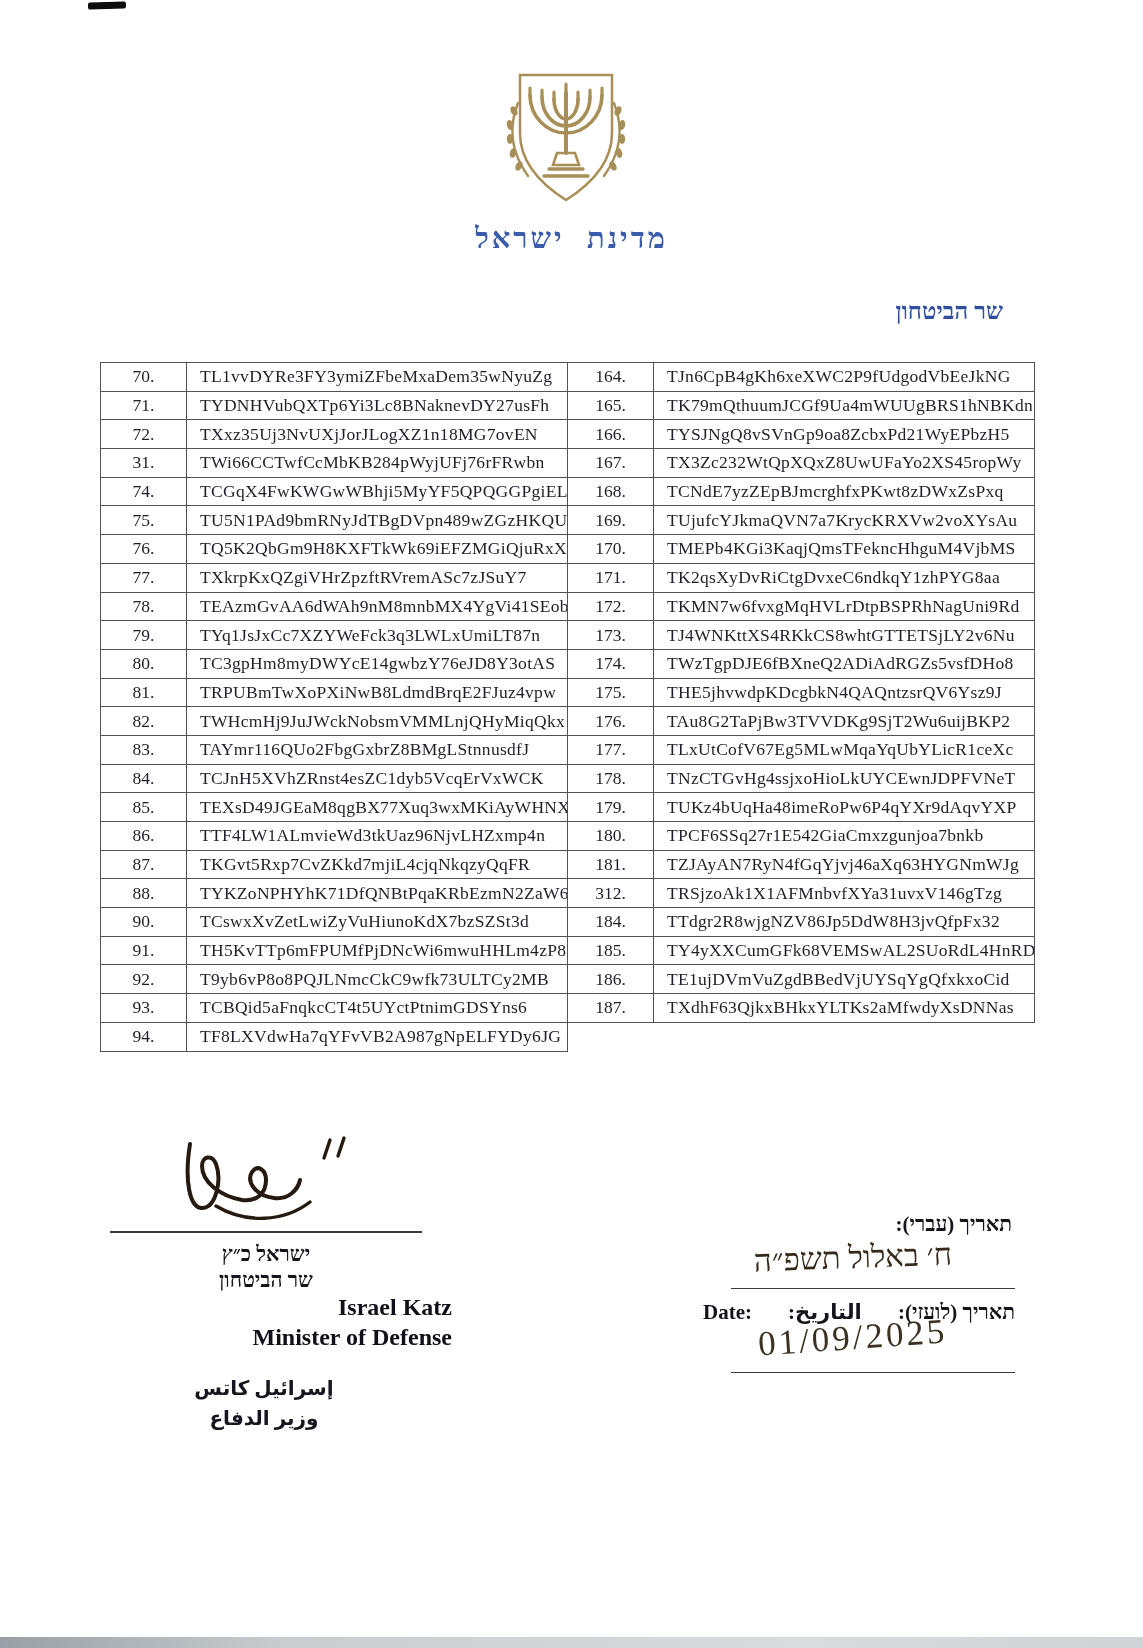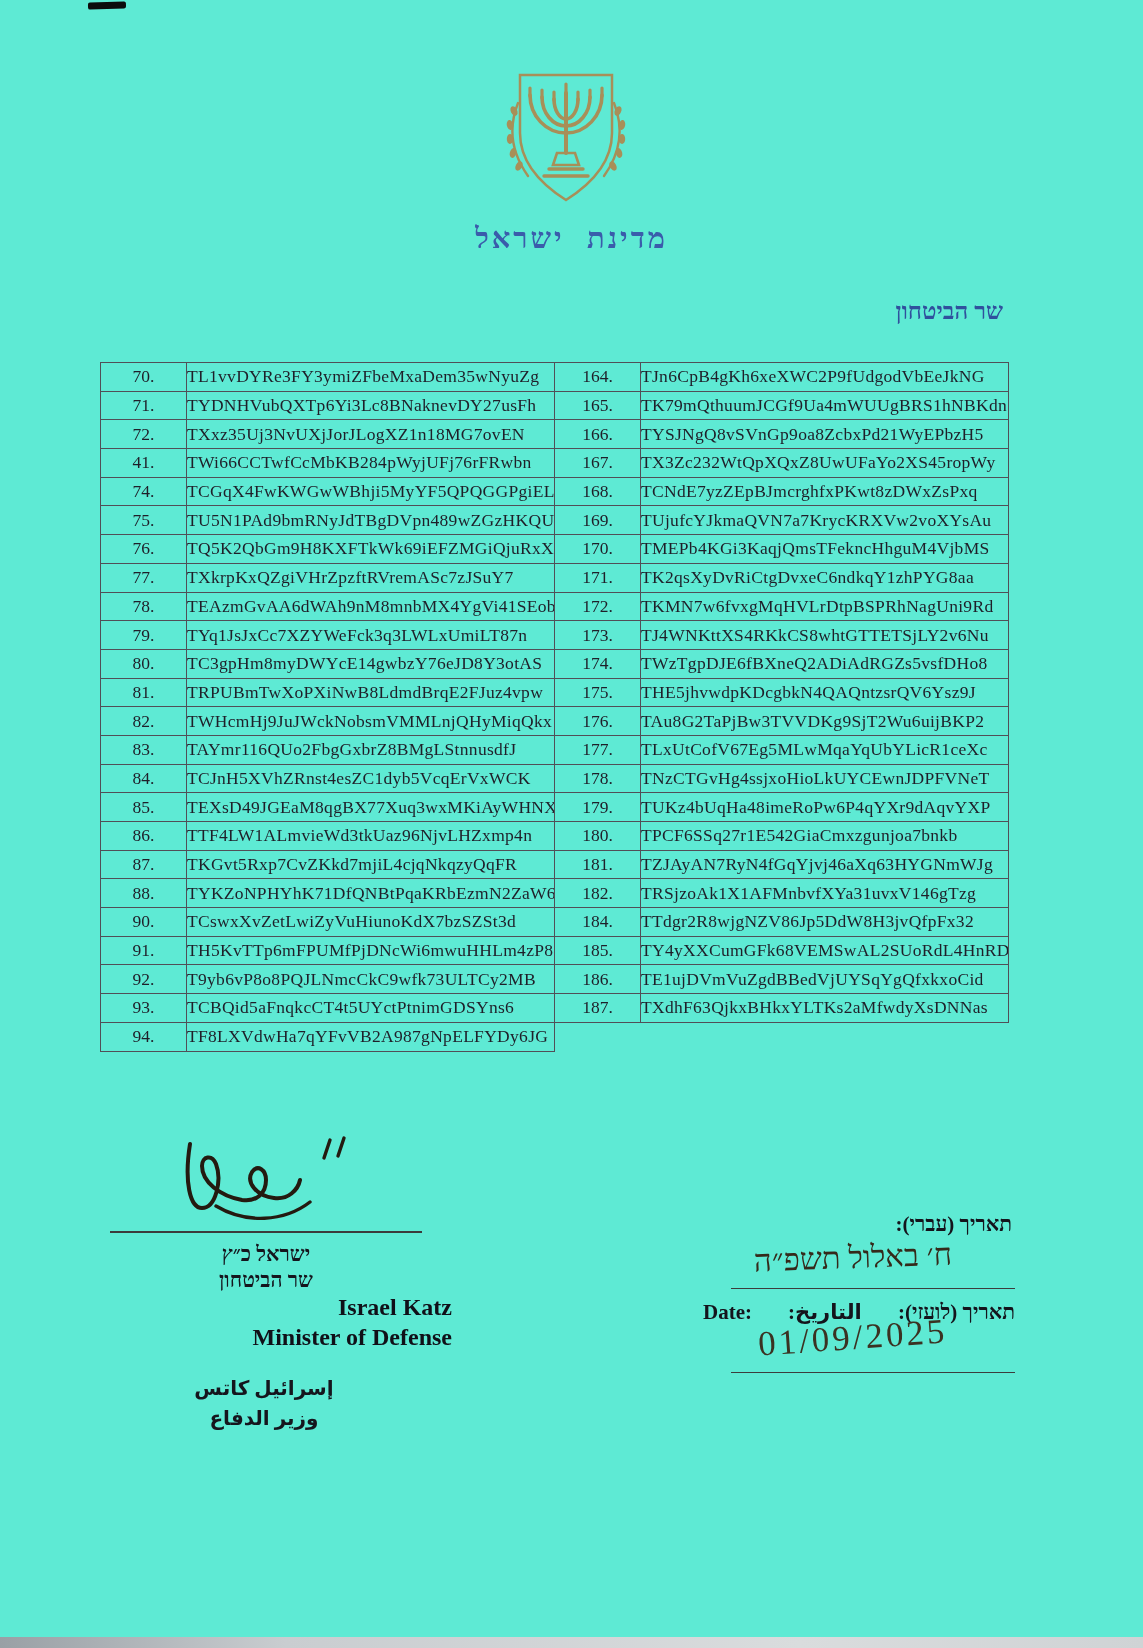--- a/index.html
+++ b/index.html
@@ -1,38 +1,38 @@
 <!DOCTYPE html>
 <html lang="he"><head>
 <meta charset="utf-8">
 <style>
   html,body { margin:0; padding:0; background:#e9e9e9; }
   .page {
     position:relative; width:1143px; height:1648px; margin:0 auto;
-    background:#5eead4; overflow:hidden;
+    background:#ffffff; overflow:hidden;
     font-family:"Liberation Serif","DejaVu Sans",serif;
     color:#23232b;
   }
   .artifact { position:absolute; left:88px; top:2px; width:38px; height:7px;
     background:#0c0c0c; border-radius:2px; transform:rotate(-2deg); }
 
   .emblem { position:absolute; left:487px; top:68px; width:158px; height:140px; }
 
   .state-name { position:absolute; top:222px; left:0; width:100%; text-align:center;
     font-size:29px; font-weight:bold; letter-spacing:3px; word-spacing:12px; color:#3a5cab; }
 
   .minister-title { position:absolute; top:298px; right:140px;
     font-size:24px; font-weight:bold; color:#30509d; }
 
   .codes-table { position:absolute; left:100px; top:362px; width:905px;
     border-collapse:collapse; table-layout:fixed; }
   .codes-table td { border:1px solid #514f57; height:27.7px; font-size:17.5px;
     padding:0; overflow:hidden; white-space:nowrap; color:#1f1f29; }
   .codes-table td.num  { width:85px;  text-align:center; }
-  .codes-table td.code { width:367px; text-align:left; letter-spacing:0.3px; }
+  .codes-table td.code { width:367px; text-align:left; padding-left:13px; letter-spacing:0.3px; }
   .codes-table td.ghost { border:none; background:transparent; }
 
   .sig-svg  { position:absolute; left:172px; top:1132px; }
   .sig-line { position:absolute; left:110px; top:1231px; width:312px; border-top:2px solid #3b3b3b; }
   .sig-he   { position:absolute; left:110px; width:312px; text-align:center;
     font-weight:bold; font-size:21px; color:#15151d;margin-top:6px; }
   .sig-name-he  { top:1236px; }
   .sig-title-he { top:1262px; }
   .sig-en   { position:absolute; left:80px; width:372px; text-align:right;
     font-weight:bold; font-size:24px; color:#101018; }
@@ -109,21 +109,21 @@
           <td class="num">165.</td>
           <td class="code">TK79mQthuumJCGf9Ua4mWUUgBRS1hNBKdn</td>
         </tr>
         <tr>
           <td class="num">72.</td>
           <td class="code">TXxz35Uj3NvUXjJorJLogXZ1n18MG7ovEN</td>
           <td class="num">166.</td>
           <td class="code">TYSJNgQ8vSVnGp9oa8ZcbxPd21WyEPbzH5</td>
         </tr>
         <tr>
-          <td class="num">41.</td>
+          <td class="num">31.</td>
           <td class="code">TWi66CCTwfCcMbKB284pWyjUFj76rFRwbn</td>
           <td class="num">167.</td>
           <td class="code">TX3Zc232WtQpXQxZ8UwUFaYo2XS45ropWy</td>
         </tr>
         <tr>
           <td class="num">74.</td>
           <td class="code">TCGqX4FwKWGwWBhji5MyYF5QPQGGPgiELi</td>
           <td class="num">168.</td>
           <td class="code">TCNdE7yzZEpBJmcrghfxPKwt8zDWxZsPxq</td>
         </tr>
@@ -201,21 +201,21 @@
         </tr>
         <tr>
           <td class="num">87.</td>
           <td class="code">TKGvt5Rxp7CvZKkd7mjiL4cjqNkqzyQqFR</td>
           <td class="num">181.</td>
           <td class="code">TZJAyAN7RyN4fGqYjvj46aXq63HYGNmWJg</td>
         </tr>
         <tr>
           <td class="num">88.</td>
           <td class="code">TYKZoNPHYhK71DfQNBtPqaKRbEzmN2ZaW6</td>
-          <td class="num">182.</td>
+          <td class="num">312.</td>
           <td class="code">TRSjzoAk1X1AFMnbvfXYa31uvxV146gTzg</td>
         </tr>
         <tr>
           <td class="num">90.</td>
           <td class="code">TCswxXvZetLwiZyVuHiunoKdX7bzSZSt3d</td>
           <td class="num">184.</td>
           <td class="code">TTdgr2R8wjgNZV86Jp5DdW8H3jvQfpFx32</td>
         </tr>
         <tr>
           <td class="num">91.</td>

